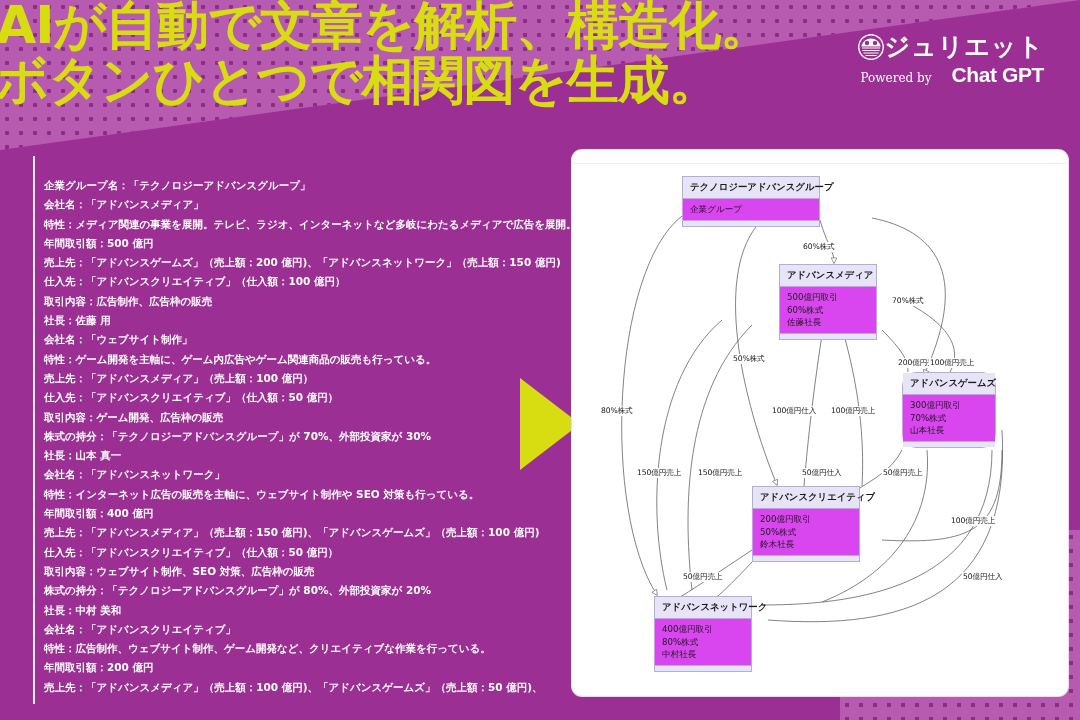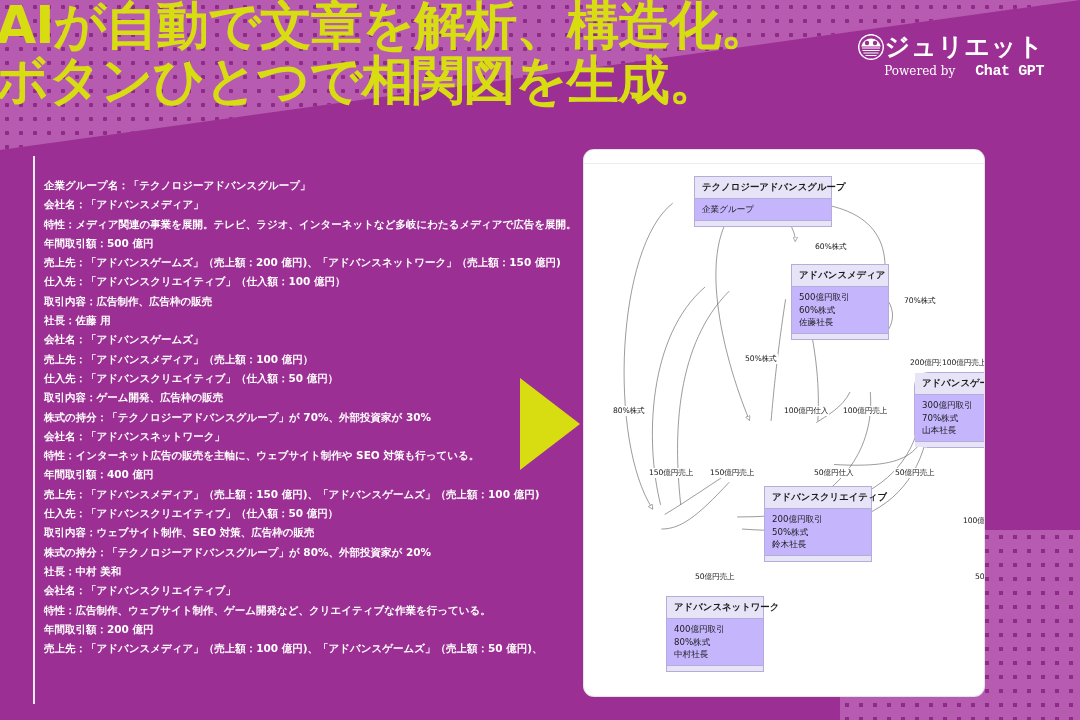--- a/index.html
+++ b/index.html
@@ -41,61 +41,61 @@
   #logo-mark{width:26px;height:26px;flex:none;}
   #logo-name{
     color:#ffffff;font-size:25px;font-weight:bold;letter-spacing:1px;
     line-height:26px;
   }
   #logo-sub{
     color:#ffffff;margin-top:3px;font-size:13px;
     display:flex;align-items:baseline;gap:20px;justify-content:flex-end;
   }
   #logo-sub .pw{font-size:12px;font-style:normal;font-family:"DejaVu Serif","Liberation Serif",serif;}
-  #logo-sub .gpt{font-size:15px;font-weight:bold;font-family:Liberation Mono, monospace;letter-spacing:-0.4px;}
+  #logo-sub .gpt{font-size:21px;font-weight:bold;font-family:Liberation Sans, sans-serif;letter-spacing:-0.4px;}
 
   
   #left-rule{position:absolute;left:33px;top:156px;width:2px;height:548px;background:#ffffff;opacity:.9;}
   #spec-list{
     position:absolute;left:44px;top:176px;width:500px;
     color:#ffffff;font-size:10.5px;line-height:19.3px;font-weight:bold;
     white-space:nowrap;
   }
   #spec-list .ln{height:19.3px;}
 
   
   #yellow-arrow{
     position:absolute;left:520px;top:378px;width:60px;height:92px;
     background:#d8dd12;
     clip-path:polygon(0 0, 0 100%, 100% 50%);
   }
 
   
   #diagram-panel{
-    position:absolute;left:584px;top:150px;width:400px;height:546px;
+    position:absolute;left:572px;top:150px;width:496px;height:546px;
     background:#ffffff;border-radius:10px;
     box-shadow:0 0 0 1px #e3e3e8;
     overflow:hidden;
   }
   #diagram-titlebar{height:13px;border-bottom:1px solid #ebebf0;background:#ffffff;}
   #diagram-canvas{position:absolute;inset:0;}
   .node{
     position:absolute;
     background:#e7e4f7;
     border:1px solid #b5acd9;
     box-sizing:border-box;
     font-size:8.6px;
     color:#1b1b1b;
   }
   .node .nhead{
     font-weight:bold;font-size:9.4px;padding:4px 7px 4px 7px;
     border-bottom:1px solid #b5acd9;background:#e7e4f7;white-space:nowrap;
   }
   .node .nbody{
-    background:#c4b5fd;padding:4px 0 4px 7px;
+    background:#d946ef;padding:4px 0 4px 7px;
   }
   .node .nrow{line-height:12.5px;white-space:nowrap;}
   .node .nfoot{border-top:1px solid #b5acd9;height:5px;background:#e7e4f7;}
   .elabel{
     position:absolute;font-size:7.6px;color:#171717;
     background:#ffffff;padding:0 1px;white-space:nowrap;
     letter-spacing:-0.1px;
   }
 </style>
 </head>
@@ -132,25 +132,27 @@
 <div id="left-rule"></div>
 <div id="spec-list">
     <div class="ln">企業グループ名：「テクノロジーアドバンスグループ」</div>
     <div class="ln">会社名：「アドバンスメディア」</div>
     <div class="ln">特性：メディア関連の事業を展開。テレビ、ラジオ、インターネットなど多岐にわたるメディアで広告を展開。</div>
     <div class="ln">年間取引額：500 億円</div>
     <div class="ln">売上先：「アドバンスゲームズ」（売上額：200 億円)、「アドバンスネットワーク」（売上額：150 億円)</div>
     <div class="ln">仕入先：「アドバンスクリエイティブ」（仕入額：100 億円）</div>
     <div class="ln">取引内容：広告制作、広告枠の販売</div>
     <div class="ln">社長：佐藤 用</div>
-    <div class="ln">会社名：「アドバンスゲームズ」</div>
+    <div class="ln">会社名：「ウェブサイト制作」</div>
+    <div class="ln">特性：ゲーム開発を主軸に、ゲーム内広告やゲーム関連商品の販売も行っている。</div>
     <div class="ln">売上先：「アドバンスメディア」（売上額：100 億円）</div>
     <div class="ln">仕入先：「アドバンスクリエイティブ」（仕入額：50 億円）</div>
     <div class="ln">取引内容：ゲーム開発、広告枠の販売</div>
     <div class="ln">株式の持分：「テクノロジーアドバンスグループ」が 70%、外部投資家が 30%</div>
+    <div class="ln">社長：山本 真一</div>
     <div class="ln">会社名：「アドバンスネットワーク」</div>
     <div class="ln">特性：インターネット広告の販売を主軸に、ウェブサイト制作や SEO 対策も行っている。</div>
     <div class="ln">年間取引額：400 億円</div>
     <div class="ln">売上先：「アドバンスメディア」（売上額：150 億円)、「アドバンスゲームズ」（売上額：100 億円)</div>
     <div class="ln">仕入先：「アドバンスクリエイティブ」（仕入額：50 億円）</div>
     <div class="ln">取引内容：ウェブサイト制作、SEO 対策、広告枠の販売</div>
     <div class="ln">株式の持分：「テクノロジーアドバンスグループ」が 80%、外部投資家が 20%</div>
     <div class="ln">社長：中村 美和</div>
     <div class="ln">会社名：「アドバンスクリエイティブ」</div>
     <div class="ln">特性：広告制作、ウェブサイト制作、ゲーム開発など、クリエイティブな作業を行っている。</div>

